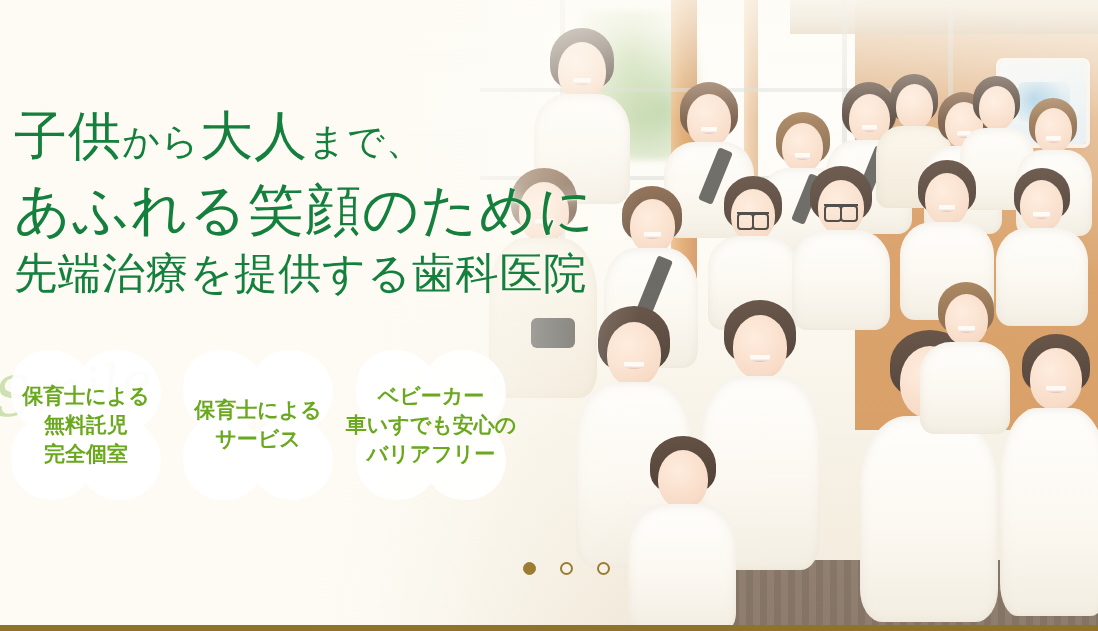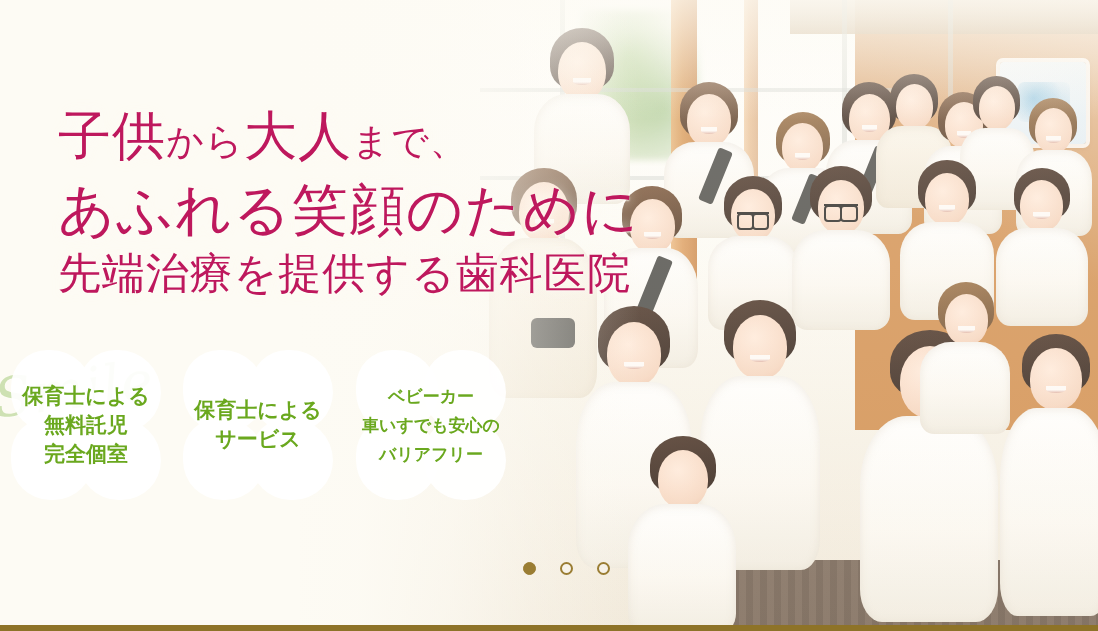--- a/index.html
+++ b/index.html
@@ -142,26 +142,25 @@
   }
   #fade-top{
     position:absolute;left:0;top:0;width:1098px;height:120px;
     background:linear-gradient(180deg,rgba(253,251,244,.72),rgba(253,251,244,0));
     pointer-events:none;
   }
 
   
   #headline{position:absolute;left:14px;top:104px;z-index:14;}
   .hl-line{
-    color:#be185d;
+    color:#15803d;
     font-family:"Liberation Serif", serif;
     white-space:nowrap;
     letter-spacing:.02em;
     text-shadow:0 1px 2px rgba(255,253,246,.9),0 0 14px rgba(255,253,246,.85);
-    margin-left:44px;
   }
   #hl1{font-size:53px;line-height:64px;}
   #hl1 .sm{font-size:37px;}
   #hl2{font-size:56px;line-height:60px;margin-top:6px;}
   #hl3{font-size:43px;line-height:60px;margin-top:4px;}
 
   
   #smile-mark{
     position:absolute;left:-6px;top:358px;z-index:15;
     font-family:"DejaVu Serif", serif;
@@ -192,21 +191,21 @@
     position:absolute;left:50%;top:50%;transform:translate(-50%,-50%);
     text-align:center;white-space:nowrap;
     color:#6aa81e;
     font-family:"Liberation Serif", serif;
     font-size:21px;line-height:29px;font-weight:700;
     text-shadow:0 1px 2px rgba(255,255,255,.95);
   }
   #badge1{left:6px;top:0;width:160px;height:130px;}
   #badge2{left:178px;top:0;width:160px;height:130px;}
   #badge3{left:346px;top:0;width:170px;height:130px;}
-  #badge3 .badge-text{font-size:17px;}
+  #badge3 .badge-text{font-size:21px;}
 
   
   #dots{
     position:absolute;left:0;right:0;top:562px;z-index:18;
     display:flex;justify-content:center;gap:24px;
     padding-left:34px;
   }
   .dot{
     width:13px;height:13px;border-radius:50%;
     box-sizing:border-box;cursor:pointer;

